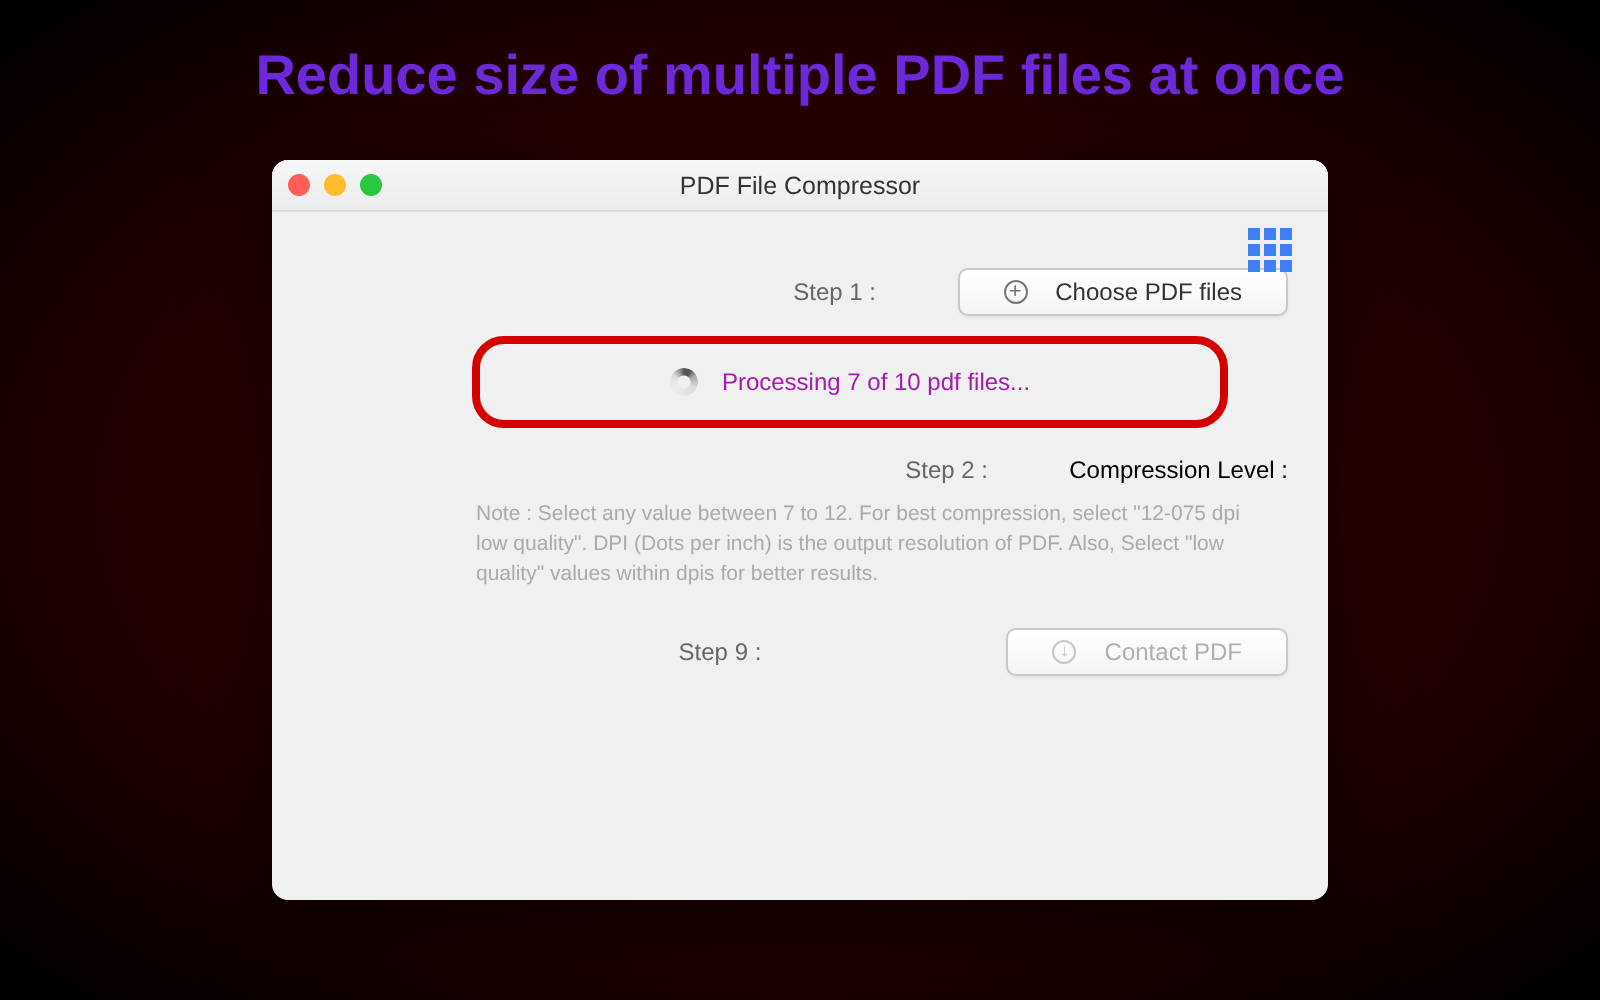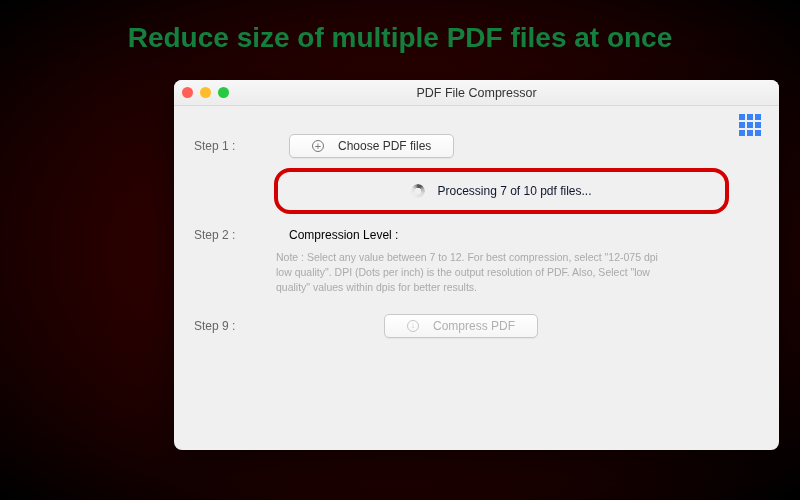--- a/index.html
+++ b/index.html
@@ -12,37 +12,36 @@
       width: 800px;
       height: 500px;
       background: radial-gradient(ellipse at center, #4a0000 0%, #1a0000 70%, #000000 100%);
       font-family: -apple-system, BlinkMacSystemFont, "Helvetica Neue", sans-serif;
       overflow: hidden;
       position: relative;
     }
 
     .headline {
       text-align: center;
-      color: #15803d;
+      color: #6d28d9;
       font-size: 28px;
       font-weight: 700;
       padding-top: 22px;
     }
 
     .window {
       position: absolute;
       left: 136px;
       top: 80px;
-      width: 605px;
+      width: 528px;
       height: 370px;
       background: #f0f0f0;
       border-radius: 8px;
       box-shadow: 0 12px 40px rgba(0,0,0,0.6);
       overflow: hidden;
-      margin-left: 38px;
     }
 
     .titlebar {
       height: 26px;
       background: linear-gradient(#f7f7f7, #ececec);
       border-bottom: 1px solid #d9d9d9;
       display: flex;
       align-items: center;
       padding: 0 8px;
       position: relative;
@@ -94,21 +93,22 @@
     .grid-icon span {
       background: #3b82f6;
       width: 6px;
       height: 6px;
     }
 
     .step-row {
       display: flex;
       align-items: center;
       margin-top: 18px;
-      gap: 25px;
+      gap: 12px;
+      justify-content: flex-end;
     }
 
     .step-label {
       width: 70px;
       font-size: 12px;
       color: #666;
     }
 
     .mac-button {
       background: linear-gradient(#ffffff, #f5f5f5);
@@ -168,21 +168,21 @@
       color: #444;
       margin-bottom: 12px;
     }
 
     .processing-row {
       display: flex;
       align-items: center;
       justify-content: center;
       gap: 12px;
       font-size: 12px;
-      color: #0f172a;
+      color: #a21caf;
       text-align: center;
     }
 
     .spinner {
       width: 14px;
       height: 14px;
       position: relative;
     }
 
     .spinner::before {
@@ -299,20 +299,20 @@
       <span class="comp-label">Compression Level :</span>
     </div>
 
     <div class="note">Note : Select any value between 7 to 12. For best compression, select "12-075 dpi low quality". DPI (Dots per inch) is the output resolution of PDF. Also, Select "low quality" values within dpis for better results.</div>
 
     <div class="step-row step3">
       <div class="step-label">Step 9 :</div>
       <div style="width:70px;"></div>
       <div class="mac-button disabled">
         <span class="download-icon">↓</span>
-        <span>Compress PDF</span>
+        <span>Contact PDF</span>
       </div>
     </div>
 
 
   </div>
 
 </div>
 
 </body></html>

